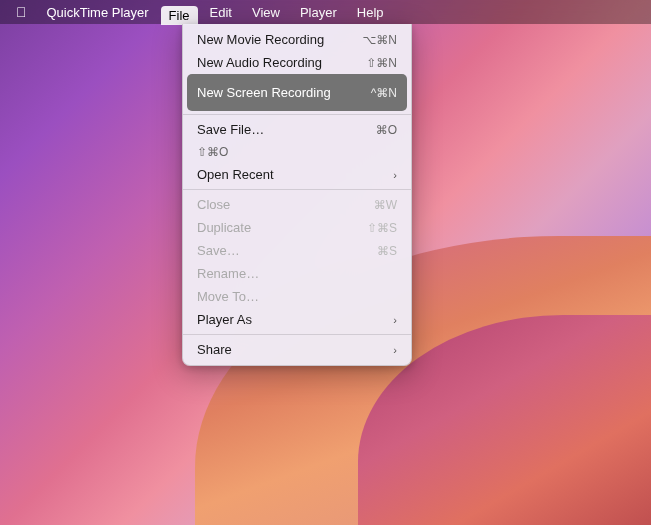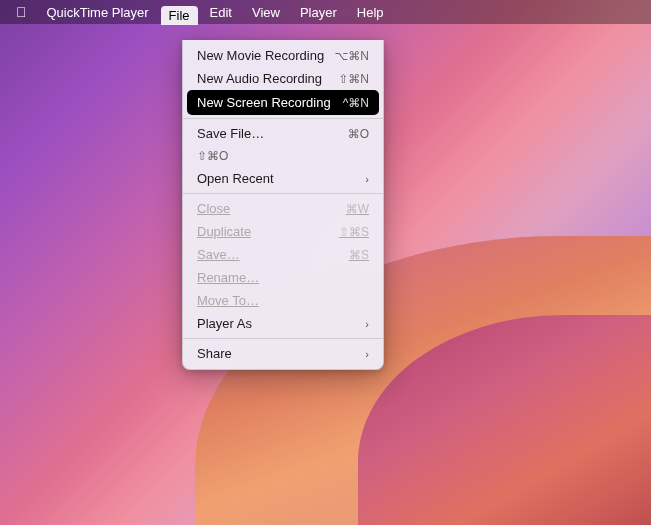--- a/index.html
+++ b/index.html
@@ -83,23 +83,23 @@
     .menubar-item.file-active {
       background: rgba(255,255,255,0.9);
       color: black;
       border-radius: 4px 4px 0 0;
       margin-top: 7px;
     }
 
     
     .dropdown-menu {
       position: absolute;
-      top: 40px;
+      top: 24px;
       left: 182px;
-      width: 202px;
+      width: 230px;
       background: rgba(240, 235, 245, 0.97);
       backdrop-filter: blur(30px);
       border-radius: 0 0 8px 8px;
       box-shadow: 0 8px 30px rgba(0,0,0,0.3), 0 2px 8px rgba(0,0,0,0.2);
       z-index: 200;
       padding: 4px 0;
       border: 1px solid rgba(0,0,0,0.15);
       border-top: none;
     }
 
@@ -108,30 +108,29 @@
       align-items: center;
       justify-content: space-between;
       padding: 4px 14px;
       font-size: 13px;
       color: #1a1a1a;
       cursor: default;
       min-height: 22px;
     }
 
     .menu-item.highlighted {
-      background: #000000;
+      background: #737373;
       border-radius: 5px;
       margin: 0 4px;
       color: white;
-      padding: 5px 10px;
+      padding: 11px 10px;
     }
 
     .menu-item.disabled {
       color: #aaa;
-      text-decoration: underline;
     }
 
     .menu-item .shortcut {
       color: #666;
       font-size: 12px;
       display: flex;
       align-items: center;
       gap: 1px;
     }
 

